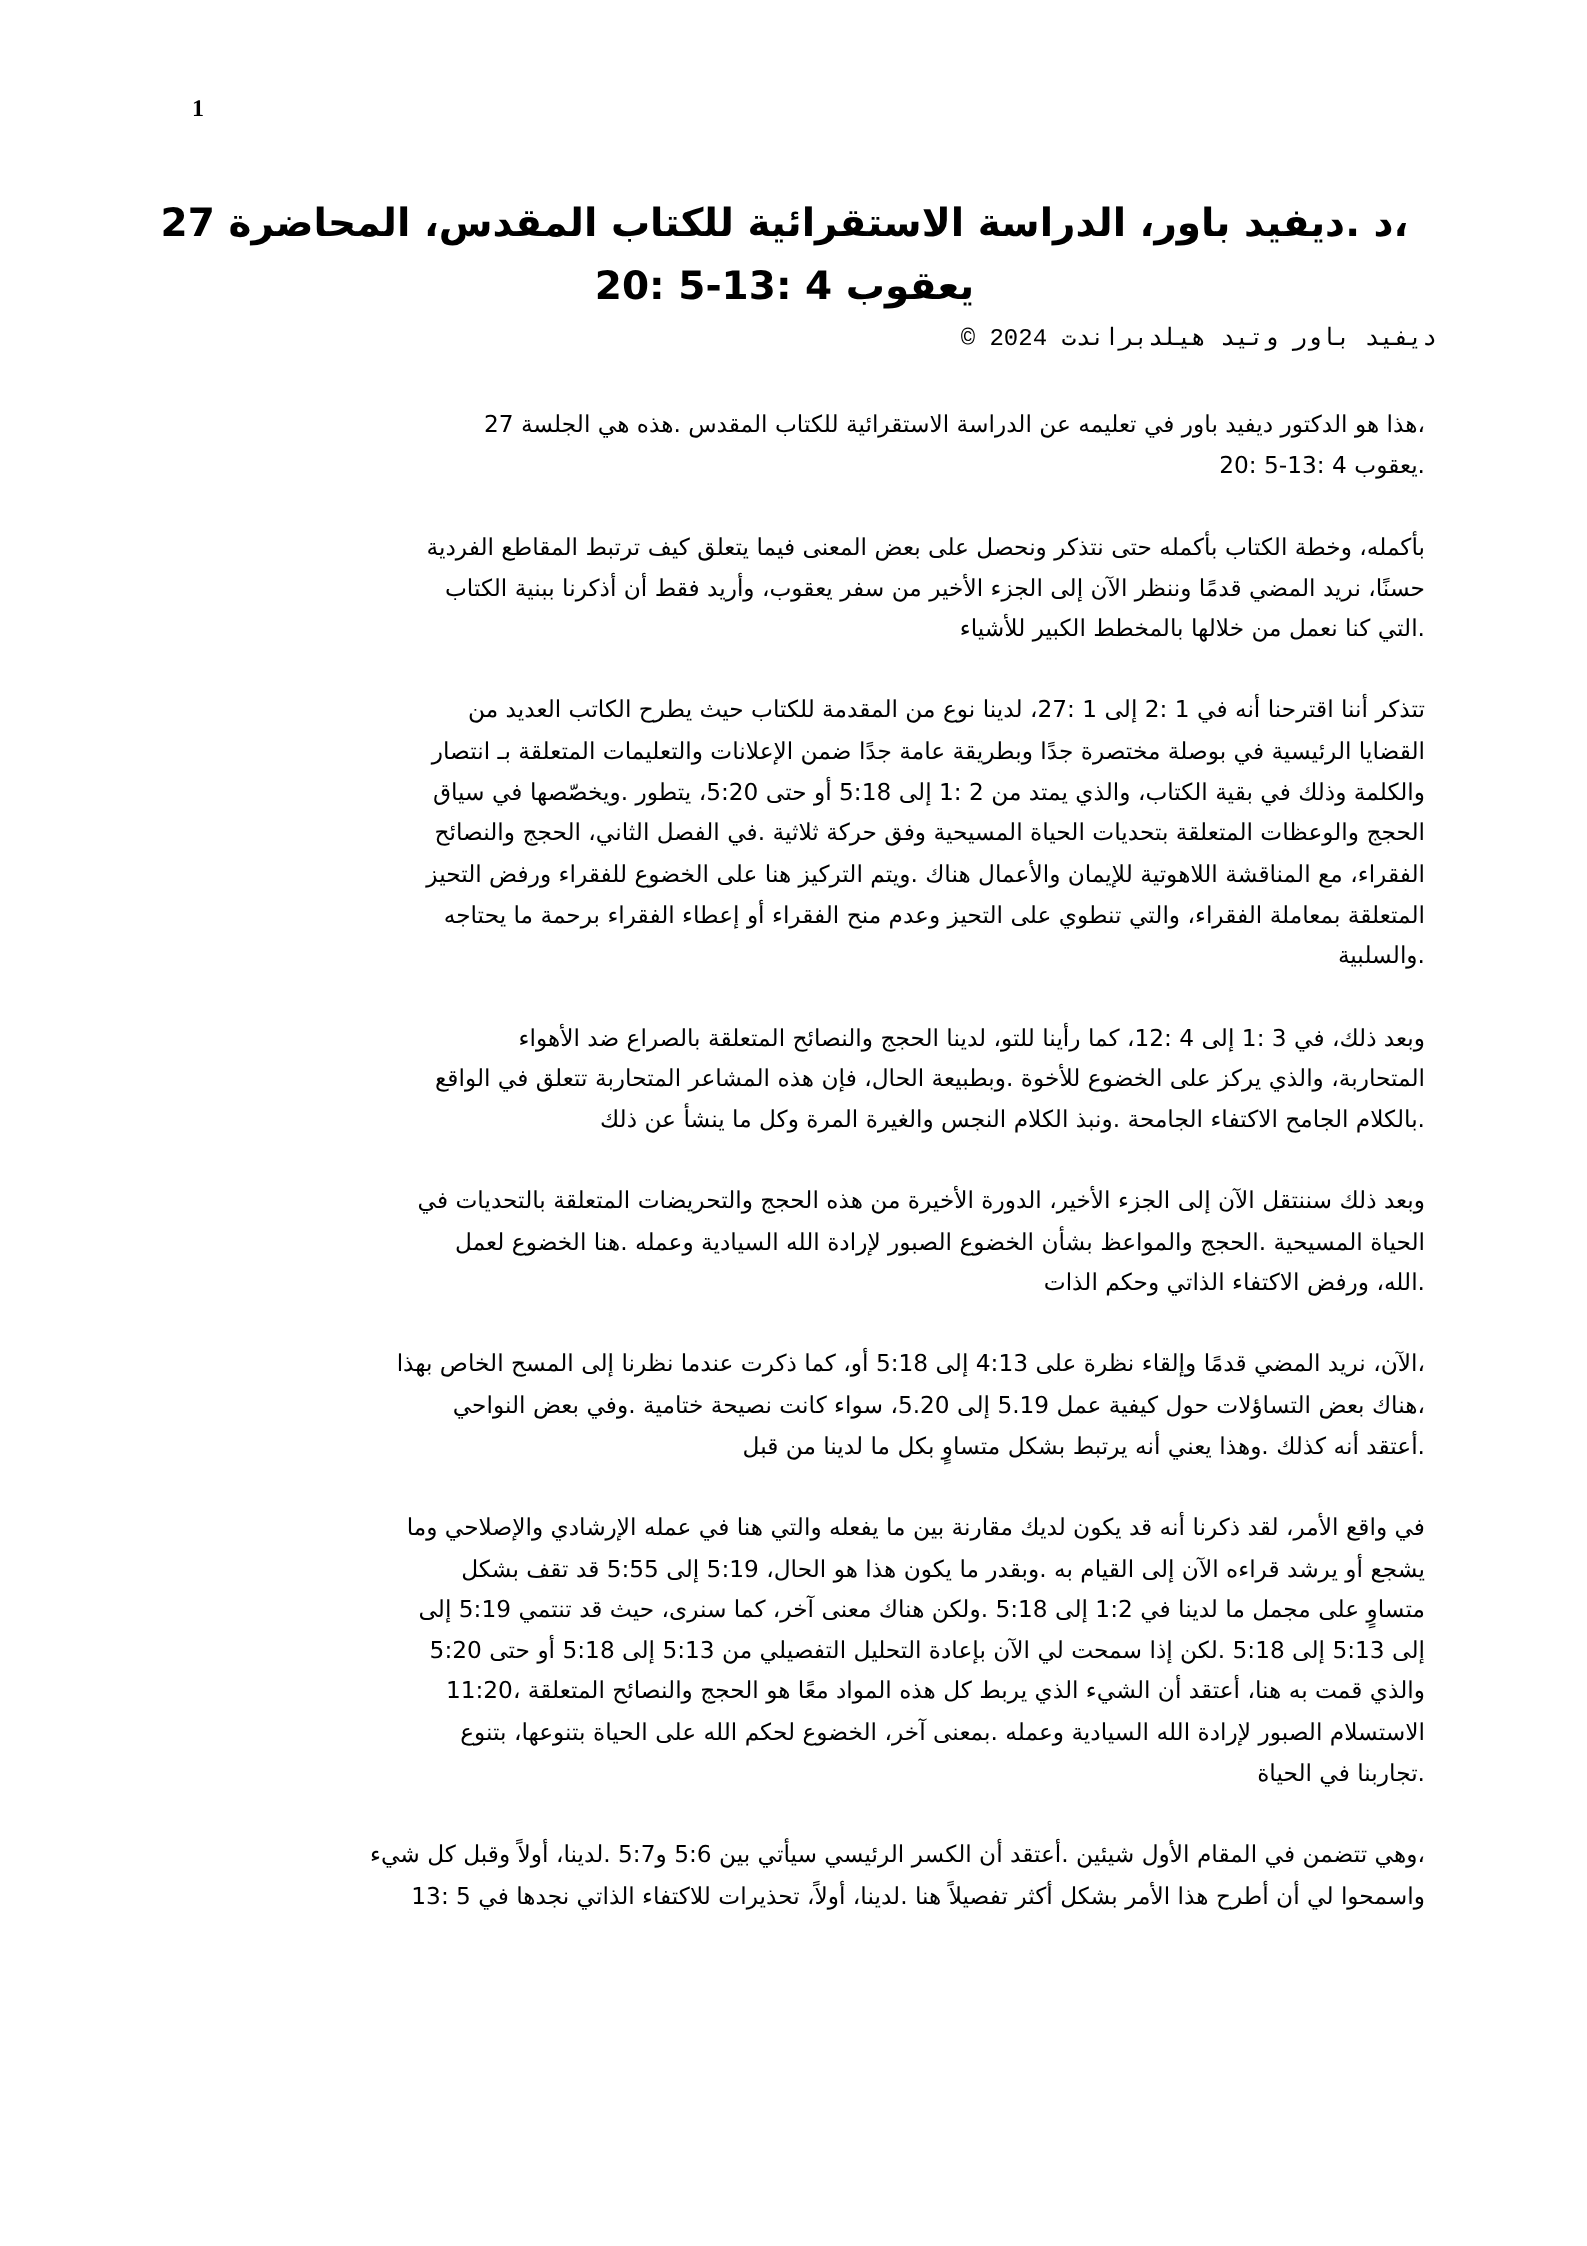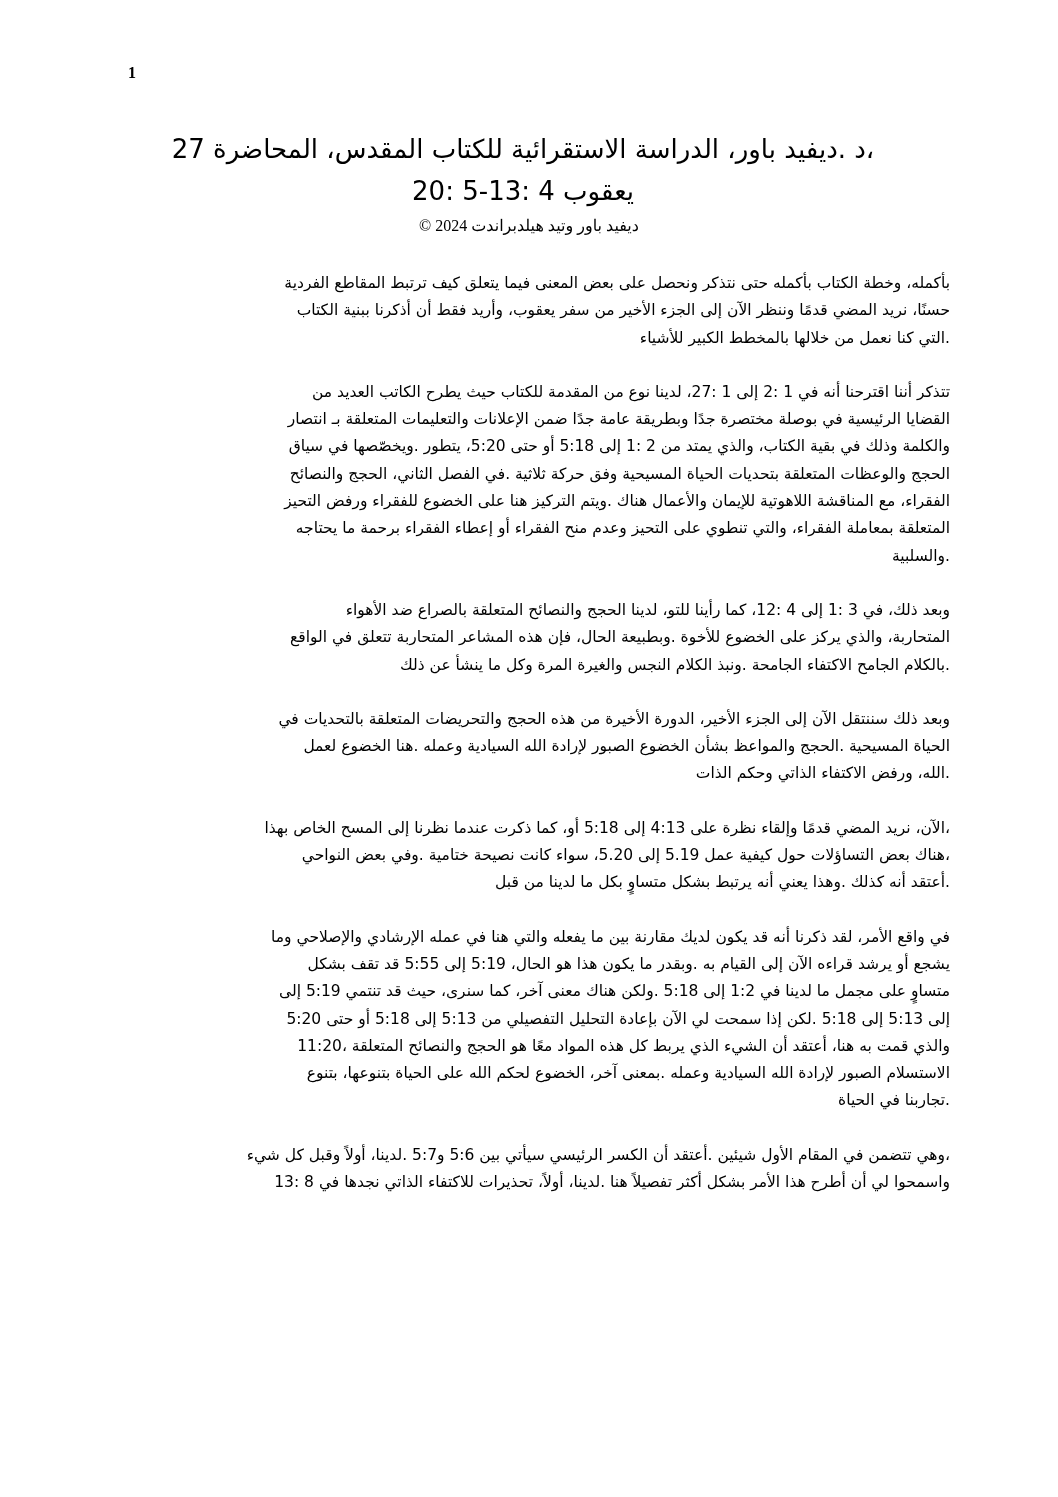--- a/index.html
+++ b/index.html
@@ -4,27 +4,27 @@
   <style>
     html, body { margin: 0; padding: 0; background: #ffffff; }
     body { width: 1058px; height: 1497px; position: relative; overflow: hidden; color: #000; }
     .page-number {
       position: absolute; left: 128px; top: 64px;
       font-family: "Liberation Serif", serif; font-size: 16px; font-weight: bold;
     }
     .title {
       position: absolute; left: 100px; right: 112px; top: 128px;
       text-align: center; direction: rtl;
-      font-family: "DejaVu Sans", sans-serif; font-weight: normal; font-size: 26px; line-height: 42px;
+      font-family: "DejaVu Sans", sans-serif; font-weight: bold; font-size: 26px; line-height: 42px;
     }
     .title .line { display: block; }
     .copyright {
       position: absolute; left: 100px; right: 100px; top: 214px;
-      text-align: center; direction: rtl;
-      font-family: Liberation Serif, serif; font-size: 16px; line-height: 24px;
+      direction: rtl;
+      font-family: Liberation Mono, monospace; font-size: 16px; line-height: 24px;
     }
     .body-text {
       position: absolute; left: 132px; right: 108px; top: 270px;
       direction: rtl; text-align: right;
       font-family: "DejaVu Sans", sans-serif; font-size: 15.5px; line-height: 27.3px;
     }
     .para { margin: 0 0 27px 0; }
     .para .line { display: block; white-space: nowrap; }
   </style>
 </head>
@@ -33,20 +33,24 @@
 <div class="page-number">1</div>
 
 <div class="title">
   <span class="line">،د .ديفيد باور، الدراسة الاستقرائية للكتاب المقدس، المحاضرة 27</span>
   <span class="line">يعقوب 4 :13-5 :20</span>
 </div>
 
 <div class="copyright">ديفيد باور وتيد هيلدبراندت 2024 ©</div>
 
 <div class="body-text">
+  <p class="para">
+    <span class="line">،هذا هو الدكتور ديفيد باور في تعليمه عن الدراسة الاستقرائية للكتاب المقدس .هذه هي الجلسة 27</span>
+    <span class="line">.يعقوب 4 :13-5 :20</span>
+  </p>
   <p class="para">
     <span class="line">بأكمله، وخطة الكتاب بأكمله حتى نتذكر ونحصل على بعض المعنى فيما يتعلق كيف ترتبط المقاطع الفردية</span>
     <span class="line">حسنًا، نريد المضي قدمًا وننظر الآن إلى الجزء الأخير من سفر يعقوب، وأريد فقط أن أذكرنا ببنية الكتاب</span>
     <span class="line">.التي كنا نعمل من خلالها بالمخطط الكبير للأشياء</span>
   </p>
   <p class="para">
     <span class="line">تتذكر أننا اقترحنا أنه في 1 :2 إلى 1 :27، لدينا نوع من المقدمة للكتاب حيث يطرح الكاتب العديد من</span>
     <span class="line">القضايا الرئيسية في بوصلة مختصرة جدًا وبطريقة عامة جدًا ضمن الإعلانات والتعليمات المتعلقة بـ انتصار</span>
     <span class="line">والكلمة وذلك في بقية الكتاب، والذي يمتد من 2 :1 إلى 5:18 أو حتى 5:20، يتطور .ويخصّصها في سياق</span>
     <span class="line">الحجج والوعظات المتعلقة بتحديات الحياة المسيحية وفق حركة ثلاثية .في الفصل الثاني، الحجج والنصائح</span>
@@ -73,15 +77,15 @@
     <span class="line">في واقع الأمر، لقد ذكرنا أنه قد يكون لديك مقارنة بين ما يفعله والتي هنا في عمله الإرشادي والإصلاحي وما</span>
     <span class="line">يشجع أو يرشد قراءه الآن إلى القيام به .وبقدر ما يكون هذا هو الحال، 5:19 إلى 5:55 قد تقف بشكل</span>
     <span class="line">متساوٍ على مجمل ما لدينا في 1:2 إلى 5:18 .ولكن هناك معنى آخر، كما سنرى، حيث قد تنتمي 5:19 إلى</span>
     <span class="line">إلى 5:13 إلى 5:18 .لكن إذا سمحت لي الآن بإعادة التحليل التفصيلي من 5:13 إلى 5:18 أو حتى 5:20</span>
     <span class="line">والذي قمت به هنا، أعتقد أن الشيء الذي يربط كل هذه المواد معًا هو الحجج والنصائح المتعلقة ،11:20</span>
     <span class="line">الاستسلام الصبور لإرادة الله السيادية وعمله .بمعنى آخر، الخضوع لحكم الله على الحياة بتنوعها، بتنوع</span>
     <span class="line">.تجاربنا في الحياة</span>
   </p>
   <p class="para">
     <span class="line">،وهي تتضمن في المقام الأول شيئين .أعتقد أن الكسر الرئيسي سيأتي بين 5:6 و5:7 .لدينا، أولاً وقبل كل شيء</span>
-    <span class="line">واسمحوا لي أن أطرح هذا الأمر بشكل أكثر تفصيلاً هنا .لدينا، أولاً، تحذيرات للاكتفاء الذاتي نجدها في 8 :13</span>
+    <span class="line">واسمحوا لي أن أطرح هذا الأمر بشكل أكثر تفصيلاً هنا .لدينا، أولاً، تحذيرات للاكتفاء الذاتي نجدها في 5 :13</span>
   </p>
 </div>
 
 </body></html>

